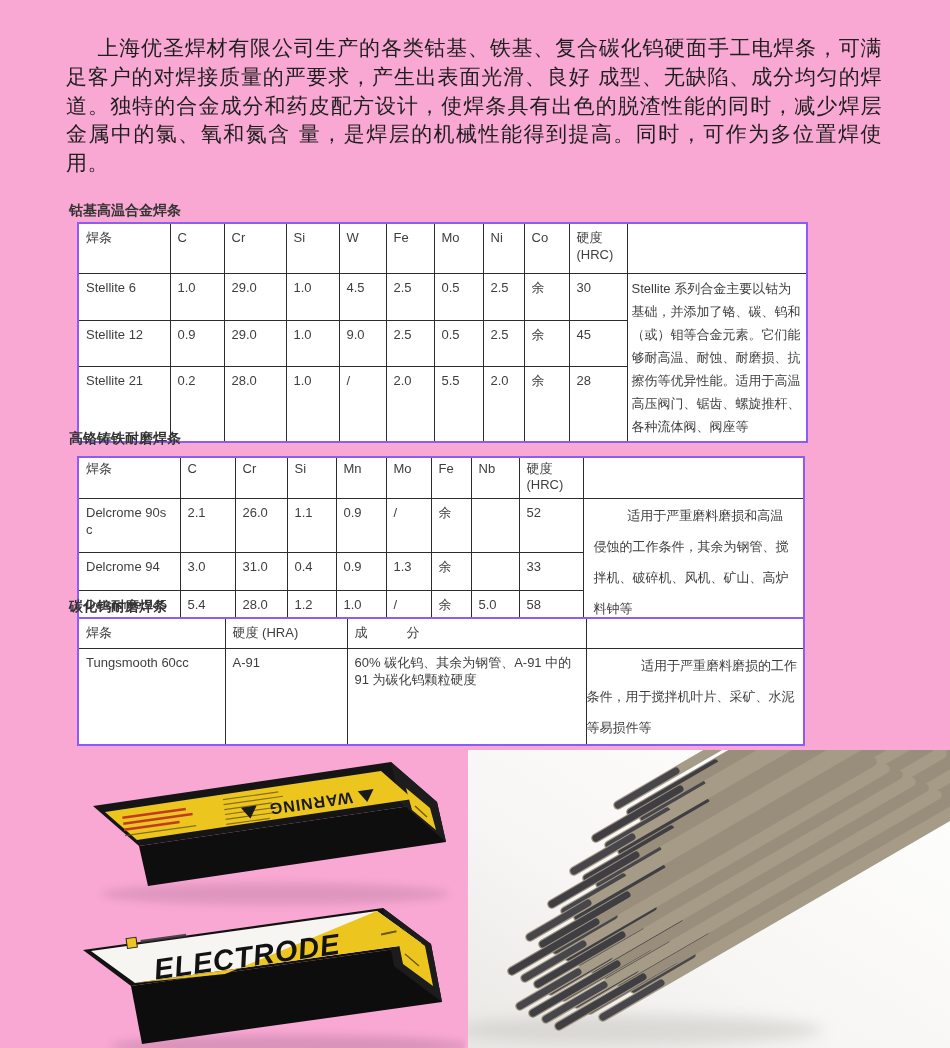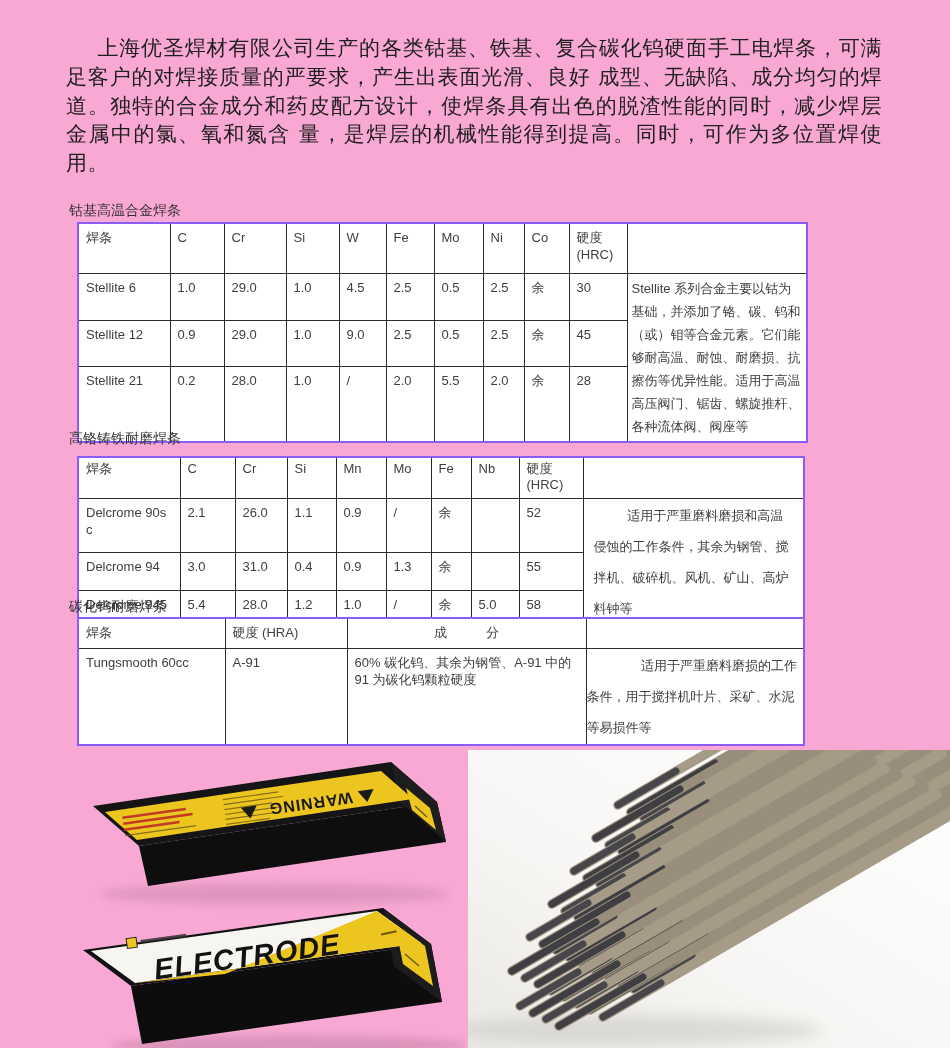--- a/index.html
+++ b/index.html
@@ -4,40 +4,40 @@
 <style>
   html,body{margin:0;padding:0;background:#fff;}
   .page{position:relative;width:950px;height:1048px;background:#f9a8d4;overflow:hidden;
         font-family:"Liberation Sans",sans-serif;}
   
   .intro{position:absolute;left:66px;top:34px;width:816px;margin:0;
          font-family:"DejaVu Serif",serif;font-size:21px;line-height:28.8px;
          color:#1e1e1e;text-indent:1.5em;text-align:justify;letter-spacing:.5px;}
   
   .sec-title{position:absolute;left:69px;font-size:14px;line-height:18px;
-             font-weight:400;color:#333;}
+             font-weight:700;color:#333;}
   .st1{top:201px}.st2{top:429px}.st3{top:597px}
   
   .tbl{position:absolute;left:77px;border-collapse:collapse;table-layout:fixed;
        border:2px solid #8b5cf6;background:#fff;}
   .tbl td{border:1px solid #2c2c2c;vertical-align:top;padding:5px 7px;
           font-size:13px;line-height:17px;color:#3e3e3e;word-break:break-all;}
   .tbl1{top:222px;width:729px}
   .tbl2{top:456px;width:726px}
   .tbl3{top:617px;width:726px}
   .tbl1 tr.hd{height:50px}.tbl1 tr.r1{height:46px}.tbl1 tr.r2{height:45px}.tbl1 tr.r3{height:73px}
   .tbl2 tr.hd{height:40px}.tbl2 tr.r1{height:32px}.tbl2 tr.r2{height:32px}.tbl2 tr.r3{height:30px}
   .tbl2 tr.hd td{padding-top:3px;line-height:16px}
   .tbl3 tr.hd{height:30px}.tbl3 tr.r1{height:95px}
   .rk{font-size:12.5px;color:#3e3e3e;}
   .tbl1 .rk{line-height:23px;padding:3px 4px;}
   .tbl2 .rk{line-height:31px;padding:1px 10px;text-indent:2.6em;}
   .tbl3 .rk{line-height:31px;padding:1px 0;text-indent:4.2em;}
   .comp{line-height:24px;}
-  .hc{text-align:center;}
+  .hc{text-align:left;}
   
   .fig-boxes{position:absolute;left:75px;top:758px;}
   .fig-rods{position:absolute;left:468px;top:750px;}
 </style>
 </head>
 <body>
 
 <div class="page">
 
   <p class="intro">上海优圣焊材有限公司生产的各类钴基、铁基、复合碳化钨硬面手工电焊条，可满足客户的对焊接质量的严要求，产生出表面光滑、良好 成型、无缺陷、成分均匀的焊道。独特的合金成分和药皮配方设计，使焊条具有出色的脱渣性能的同时，减少焊层金属中的氯、氧和氮含 量，是焊层的机械性能得到提高。同时，可作为多位置焊使用。</p>
@@ -158,21 +158,21 @@
       </tr>
       <tr class="r2">
         <td>Delcrome 94</td>
         <td>3.0</td>
         <td>31.0</td>
         <td>0.4</td>
         <td>0.9</td>
         <td>1.3</td>
         <td>余</td>
         <td></td>
-        <td>55</td>
+        <td>33</td>
       </tr>
       <tr class="r3">
         <td>Delcrome 945</td>
         <td>5.4</td>
         <td>28.0</td>
         <td>1.2</td>
         <td>1.0</td>
         <td>/</td>
         <td>余</td>
         <td>5.0</td>

